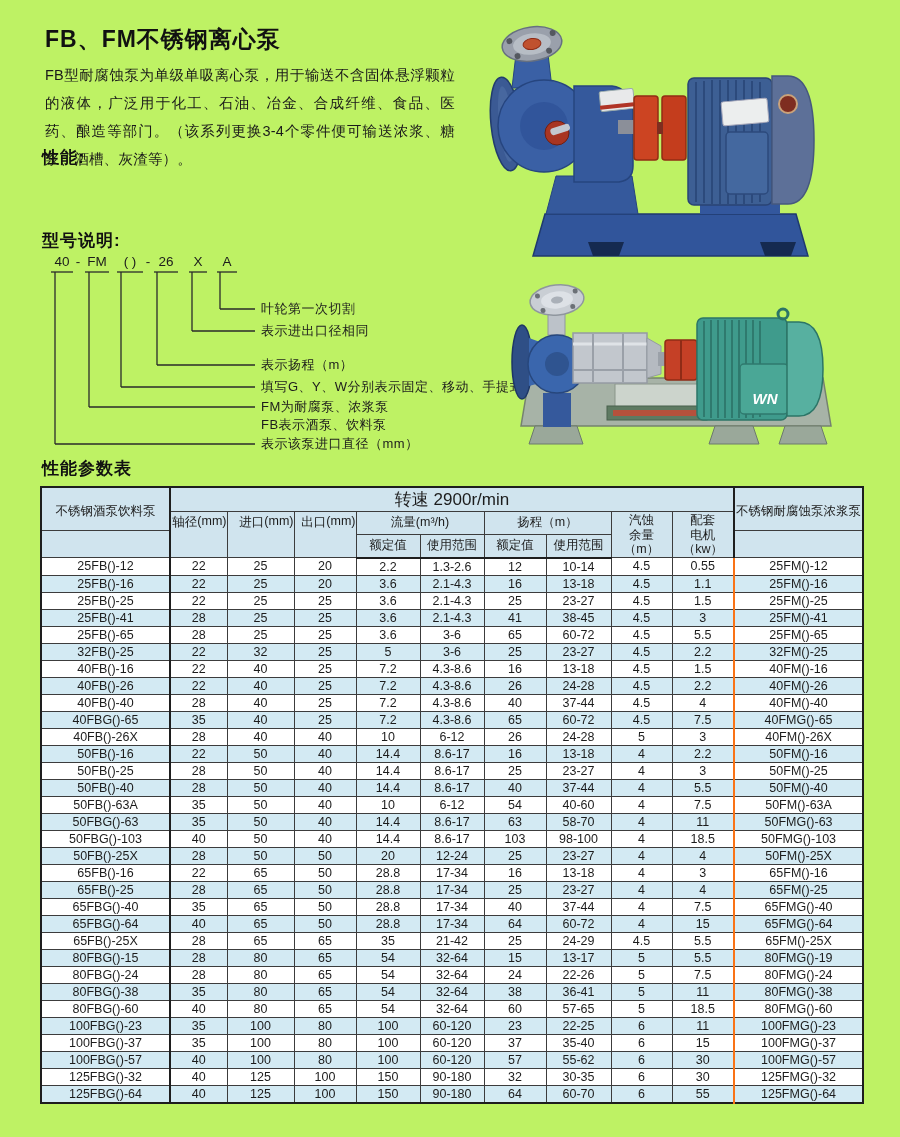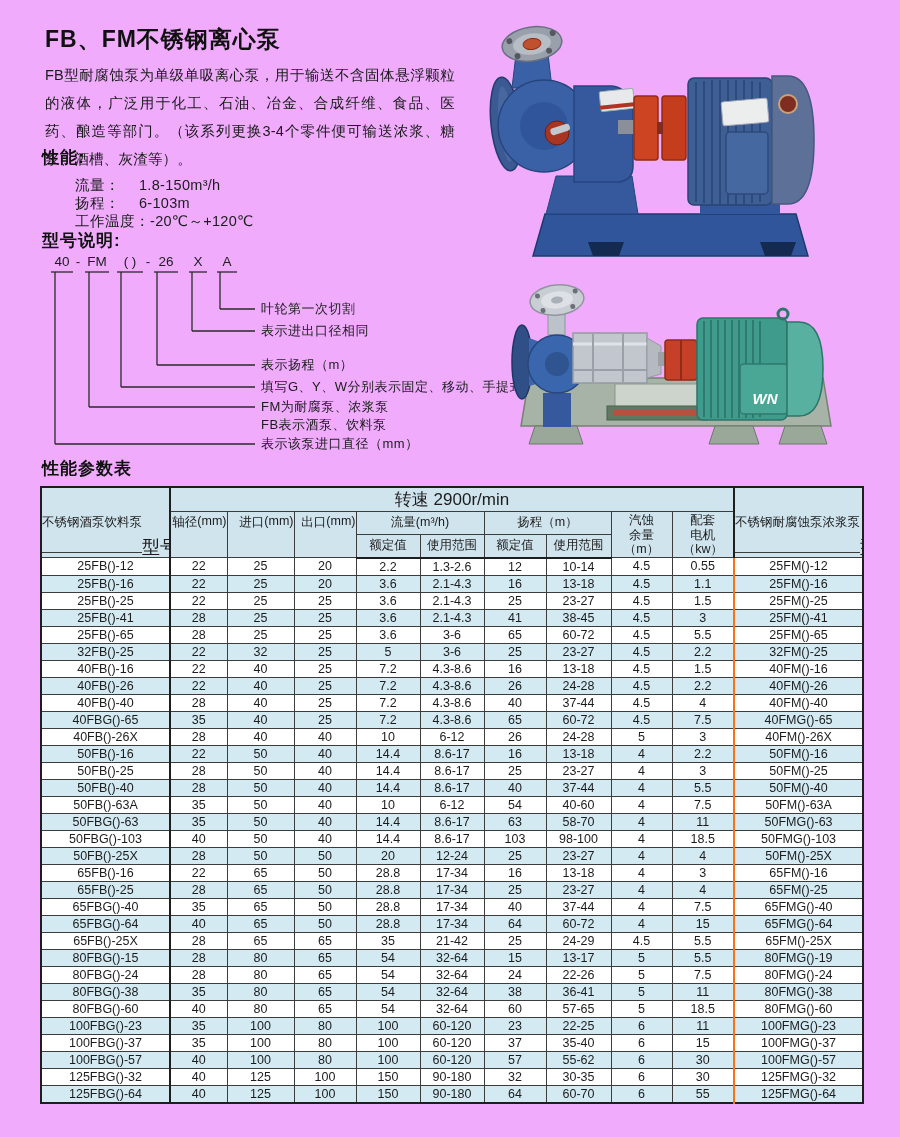--- a/index.html
+++ b/index.html
@@ -1,18 +1,18 @@
 <!DOCTYPE html>
 <html><head>
 <meta charset="utf-8">
 <style>
   * { margin:0; padding:0; box-sizing:border-box; }
   html,body { background:#ffffff; }
   body { font-family:"Liberation Sans","DejaVu Sans",sans-serif; color:#1c1c1c; }
-  .page { position:relative; width:900px; height:1137px; background:#f0abfc; overflow:hidden; }
+  .page { position:relative; width:900px; height:1137px; background:#bef264; overflow:hidden; }
 
   .page-title { position:absolute; left:45px; top:24px; font-size:23px; font-weight:bold; letter-spacing:1px; color:#111; }
   .description { position:absolute; left:45px; top:61px; width:410px; font-size:14.5px; line-height:28px; color:#1a1a1a; text-align:justify; letter-spacing:0.2px; }
 
   .sec-heading { position:absolute; font-size:17px; font-weight:bold; color:#111; letter-spacing:1px; }
   .perf-heading { left:42px; top:146px; }
   .model-heading { left:42px; top:229px; }
   .table-heading { left:42px; top:457px; }
 
   .perf-list { position:absolute; left:75px; top:176px; font-size:14.5px; line-height:18px; }
@@ -31,53 +31,39 @@
   table.params { position:absolute; left:40px; top:486px; width:823px; border-collapse:collapse; table-layout:fixed; font-size:12.5px; color:#1c1c1c; border:2px solid #1e1e1e; }
   table.params th, table.params td { border:1px solid #3c3c3c; text-align:center; vertical-align:middle; padding:0; font-weight:normal; overflow:hidden; white-space:nowrap; }
   table.params thead th { background:#d0e4ee; }
   table.params thead tr:last-child th { border-bottom:2px solid #1e1e1e; }
   .th-speed { height:22px; font-size:17px; }
   .th-mid { height:16px; }
   .th-sub { height:18px; vertical-align:middle; }
   .model-col { width:129px; }
   .thick-r { border-right:2px solid #1e1e1e !important; }
   .thick-l { border-left:2px solid #1e1e1e !important; }
-  .model-head { display:flex; flex-direction:row; height:60px; }
+  .model-head { display:flex; flex-direction:column; height:60px; }
   .model-head .mh-top { flex:0 0 38px; display:flex; align-items:center; justify-content:center; border-bottom:1px solid #3c3c3c; font-size:12.5px; }
   .model-head .mh-bot { flex:1; display:flex; align-items:center; justify-content:center; font-size:18px;margin-top:48px; }
   .vcell { display:flex; flex-direction:row; justify-content:flex-end; height:45px; padding:2px 0 2px 0; }
   .vcell3 { display:flex; flex-direction:column; justify-content:space-between; height:45px; padding:1px 0; line-height:14px;align-items:center; }
   table.params tbody td { height:16px; line-height:16px; background:#ffffff; }
   table.params tbody tr:nth-child(even) td { background:#d3eaf3; }
   table.params tbody td:first-child { border-right:2px solid #1e1e1e; }
   table.params tbody td:last-child { border-left:2px solid #f97316; }
 </style>
 </head>
 <body>
 
 <div class="page">
 
   <h1 class="page-title">FB、FM不锈钢离心泵</h1>
   <p class="description">FB型耐腐蚀泵为单级单吸离心泵，用于输送不含固体悬浮颗粒的液体，广泛用于化工、石油、冶金、合成纤维、食品、医药、酿造等部门。（该系列更换3-4个零件便可输送浓浆、糖浆、酒槽、灰渣等）。</p>
 
   <div class="sec-heading perf-heading">性能:</div>
-  <div class="perf-list">
-    <div class="perf-row">
-      <span class="perf-label">流量：</span>
-      <span class="perf-value">1.8-150m³/h</span>
-    </div>
-    <div class="perf-row">
-      <span class="perf-label">扬程：</span>
-      <span class="perf-value">6-103m</span>
-    </div>
-    <div class="perf-row">
-      <span class="perf-label">工作温度：</span>
-      <span class="perf-value">-20℃～+120℃</span>
-    </div>
-  </div>
 
   <div class="sec-heading model-heading">型号说明:</div>
 
   <svg class="model-diagram" width="480" height="202" viewBox="0 0 480 202">
     <text class="tok" x="17" y="14" text-anchor="middle">40</text>
     <text class="tok" x="33" y="14" text-anchor="middle">-</text>
     <text class="tok" x="52" y="14" text-anchor="middle">FM</text>
     <text class="tok" x="85" y="14" text-anchor="middle">( )</text>
     <text class="tok" x="103" y="14" text-anchor="middle">-</text>
     <text class="tok" x="121" y="14" text-anchor="middle">26</text>

